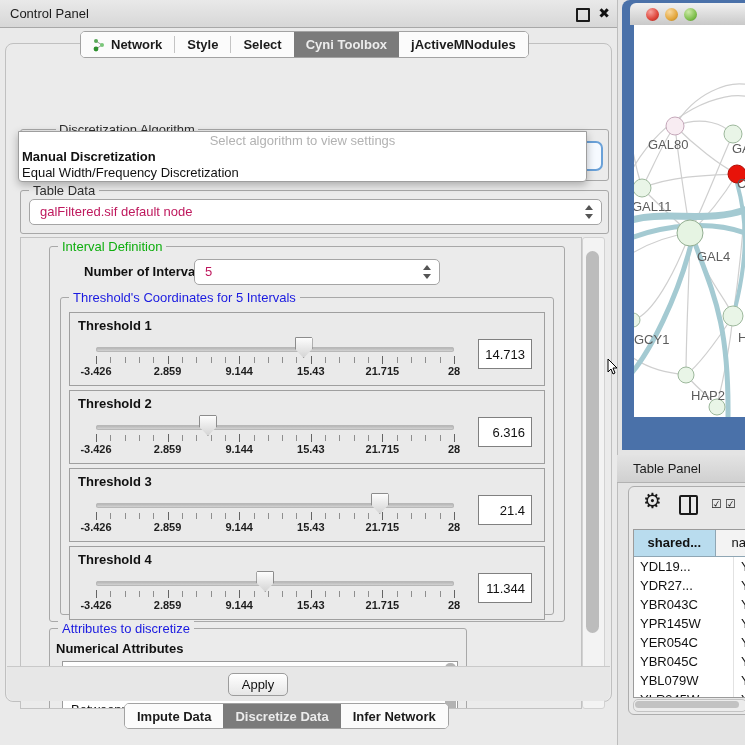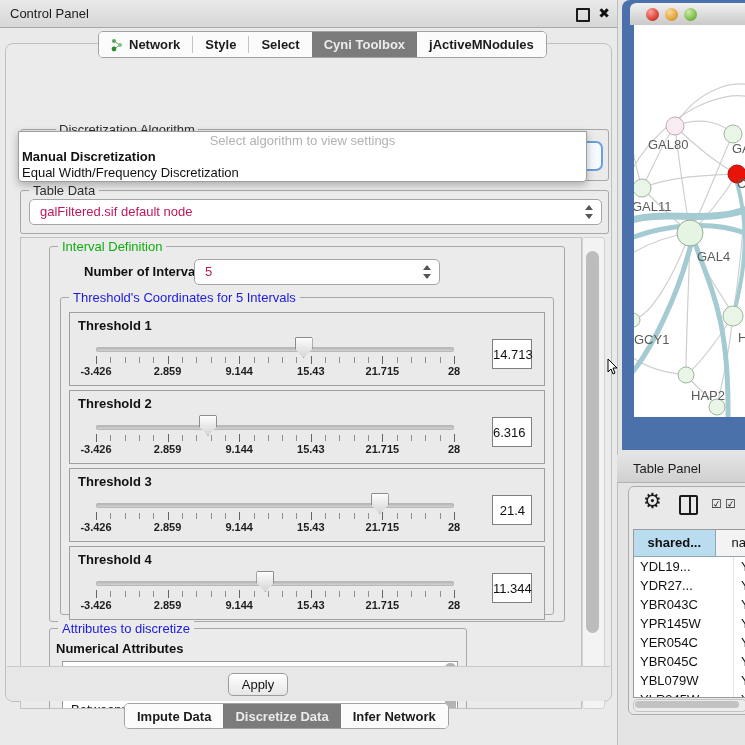--- a/index.html
+++ b/index.html
@@ -11,21 +11,21 @@
   .cp-titlebar{position:absolute;left:0;top:0;width:100%;height:27px;background:linear-gradient(#e9e9e9,#d7d7d7);border-bottom:1px solid #a8a8a8;}
   .cp-title{position:absolute;left:10px;top:0;line-height:27px;color:#1c1c1c;}
   .float-btn{position:absolute;right:27px;top:8px;width:10px;height:10px;border:2px solid #1a1a1a;border-radius:1px;cursor:pointer;}
   .close-btn{position:absolute;right:7px;top:5px;font-size:14px;font-weight:bold;color:#111;cursor:pointer;}
 
   
   .tabbar{position:absolute;display:flex;align-items:stretch;background:#fbfbfb;border:1px solid #a2a2a2;border-radius:5px;overflow:hidden;z-index:5;}
   .tabbar .tab{display:flex;align-items:center;gap:5px;padding:0 12px;font-weight:700;color:#1b1b1b;background:#fbfbfb;cursor:pointer;white-space:nowrap;}
   .tabbar .tab.selected{background:#7b7b7b;color:#ececec;}
   .tabbar .tsep{width:1px;background:#c4c4c4;margin:4px 0;}
-  #topTabs{left:98px;top:31px;height:25px;text-align:right;}
+  #topTabs{left:80px;top:31px;height:25px;text-align:right;}
   #bottomTabs{left:124px;top:703px;height:24px;}
 
   
   .outer-panel{position:absolute;left:5px;top:43px;width:605px;height:657px;background:#ebebeb;border:1px solid #c0c0c0;border-radius:8px;}
 
   
   .group{position:absolute;border:1px solid #a8a8a8;border-radius:3px;}
   .glabel{position:absolute;top:-8px;left:8px;background:#ebebeb;padding:0 4px;line-height:15px;}
   .glabel.green{color:#0fae0f;}
   .glabel.blue{color:#1a1ae0;}
@@ -65,21 +65,21 @@
   
   #thresholds{position:absolute;left:8px;top:14px;right:8px;}
   .tpanel{position:relative;height:72px;margin-bottom:4px;background:#eaeaea;border:1px solid #9f9f9f;}
   .tlabel{position:absolute;left:8px;top:5px;font-weight:700;}
   .slider{position:absolute;left:26px;top:22px;width:358px;height:46px;}
   .track{position:absolute;left:0;right:0;top:12px;height:5px;border-radius:3px;background:linear-gradient(#adadad,#dcdcdc);box-shadow:inset 0 0 0 1px #b8b8b8;}
   .thumb{position:absolute;top:2px;width:16px;height:19px;background:linear-gradient(#fdfdfd,#d5d5d5);border:1px solid #8c8c8c;clip-path:polygon(6% 0,94% 0,100% 8%,100% 55%,50% 100%,0 55%,0 8%);cursor:grab;}
   .ticks{position:absolute;left:0;right:0;top:22px;height:6px;background:repeating-linear-gradient(90deg,#8e8e8e 0,#8e8e8e 1px,transparent 1px,transparent 4%);}
   .mt{position:absolute;top:21px;width:1px;height:8px;background:#646464;}
   .slabels span{position:absolute;top:30px;transform:translateX(-50%);font-size:11px;font-weight:700;color:#1e1e1e;white-space:nowrap;}
-  .vbox{position:absolute;right:12px;top:26px;width:40px;height:30px;background:#fff;border:1px solid #808080;line-height:30px;text-align:right;padding-right:6px;box-sizing:border-box;}
+  .vbox{position:absolute;right:12px;top:26px;width:54px;height:30px;background:#fff;border:1px solid #808080;line-height:30px;text-align:right;padding-right:6px;box-sizing:border-box;}
 
   
   #attrGroup{left:28px;top:390px;width:416px;height:160px;border:1px solid #a8a8a8;border-radius:3px;position:absolute;}
   .attr-subtitle{position:absolute;left:6px;top:12px;font-weight:700;}
   #attrList{position:absolute;left:12px;top:32px;width:394px;height:120px;background:#fff;border:1px solid #9b9b9b;overflow:hidden;}
   .attr-item{height:19px;line-height:19px;padding-left:8px;cursor:pointer;}
   #attrList .sb{position:absolute;right:1px;top:1px;width:11px;height:110px;background:#b3b3b3;border-radius:5px;}
 
   
   #applyStrip{position:absolute;left:1px;top:622px;width:603px;height:34px;background:#e7e7e7;border-top:1px solid #c9c9c9;border-radius:0 0 8px 8px;}

